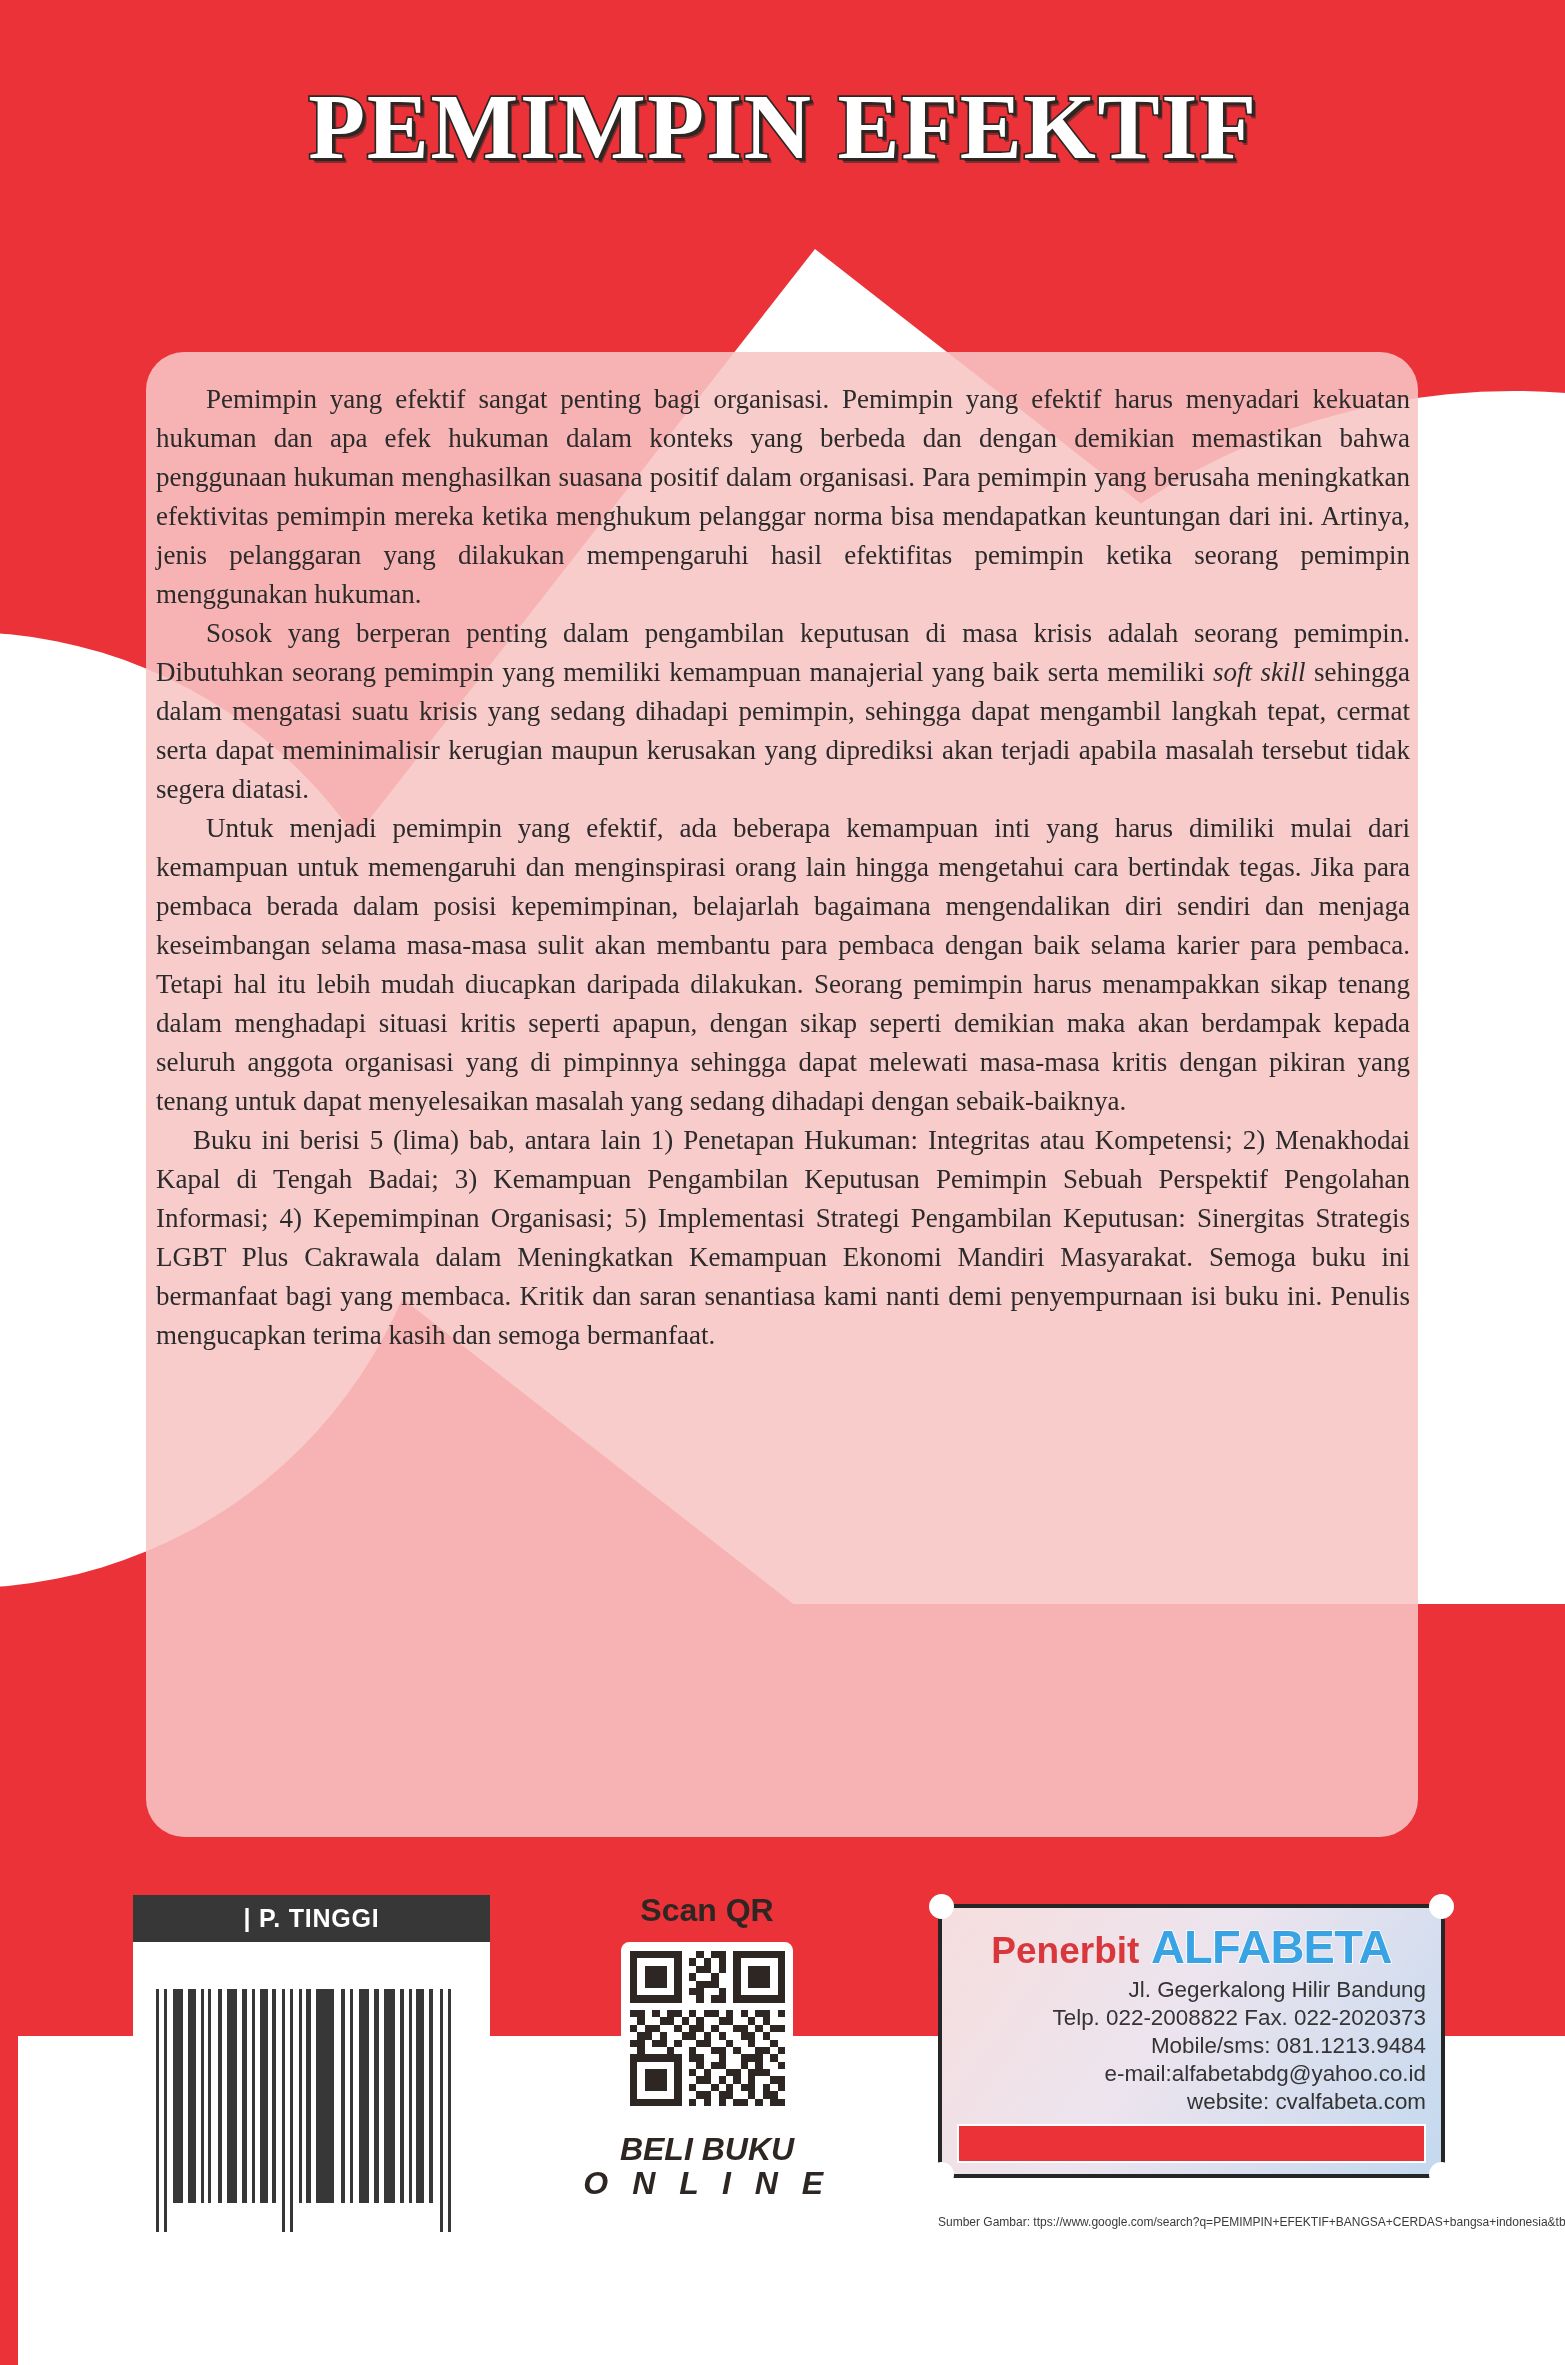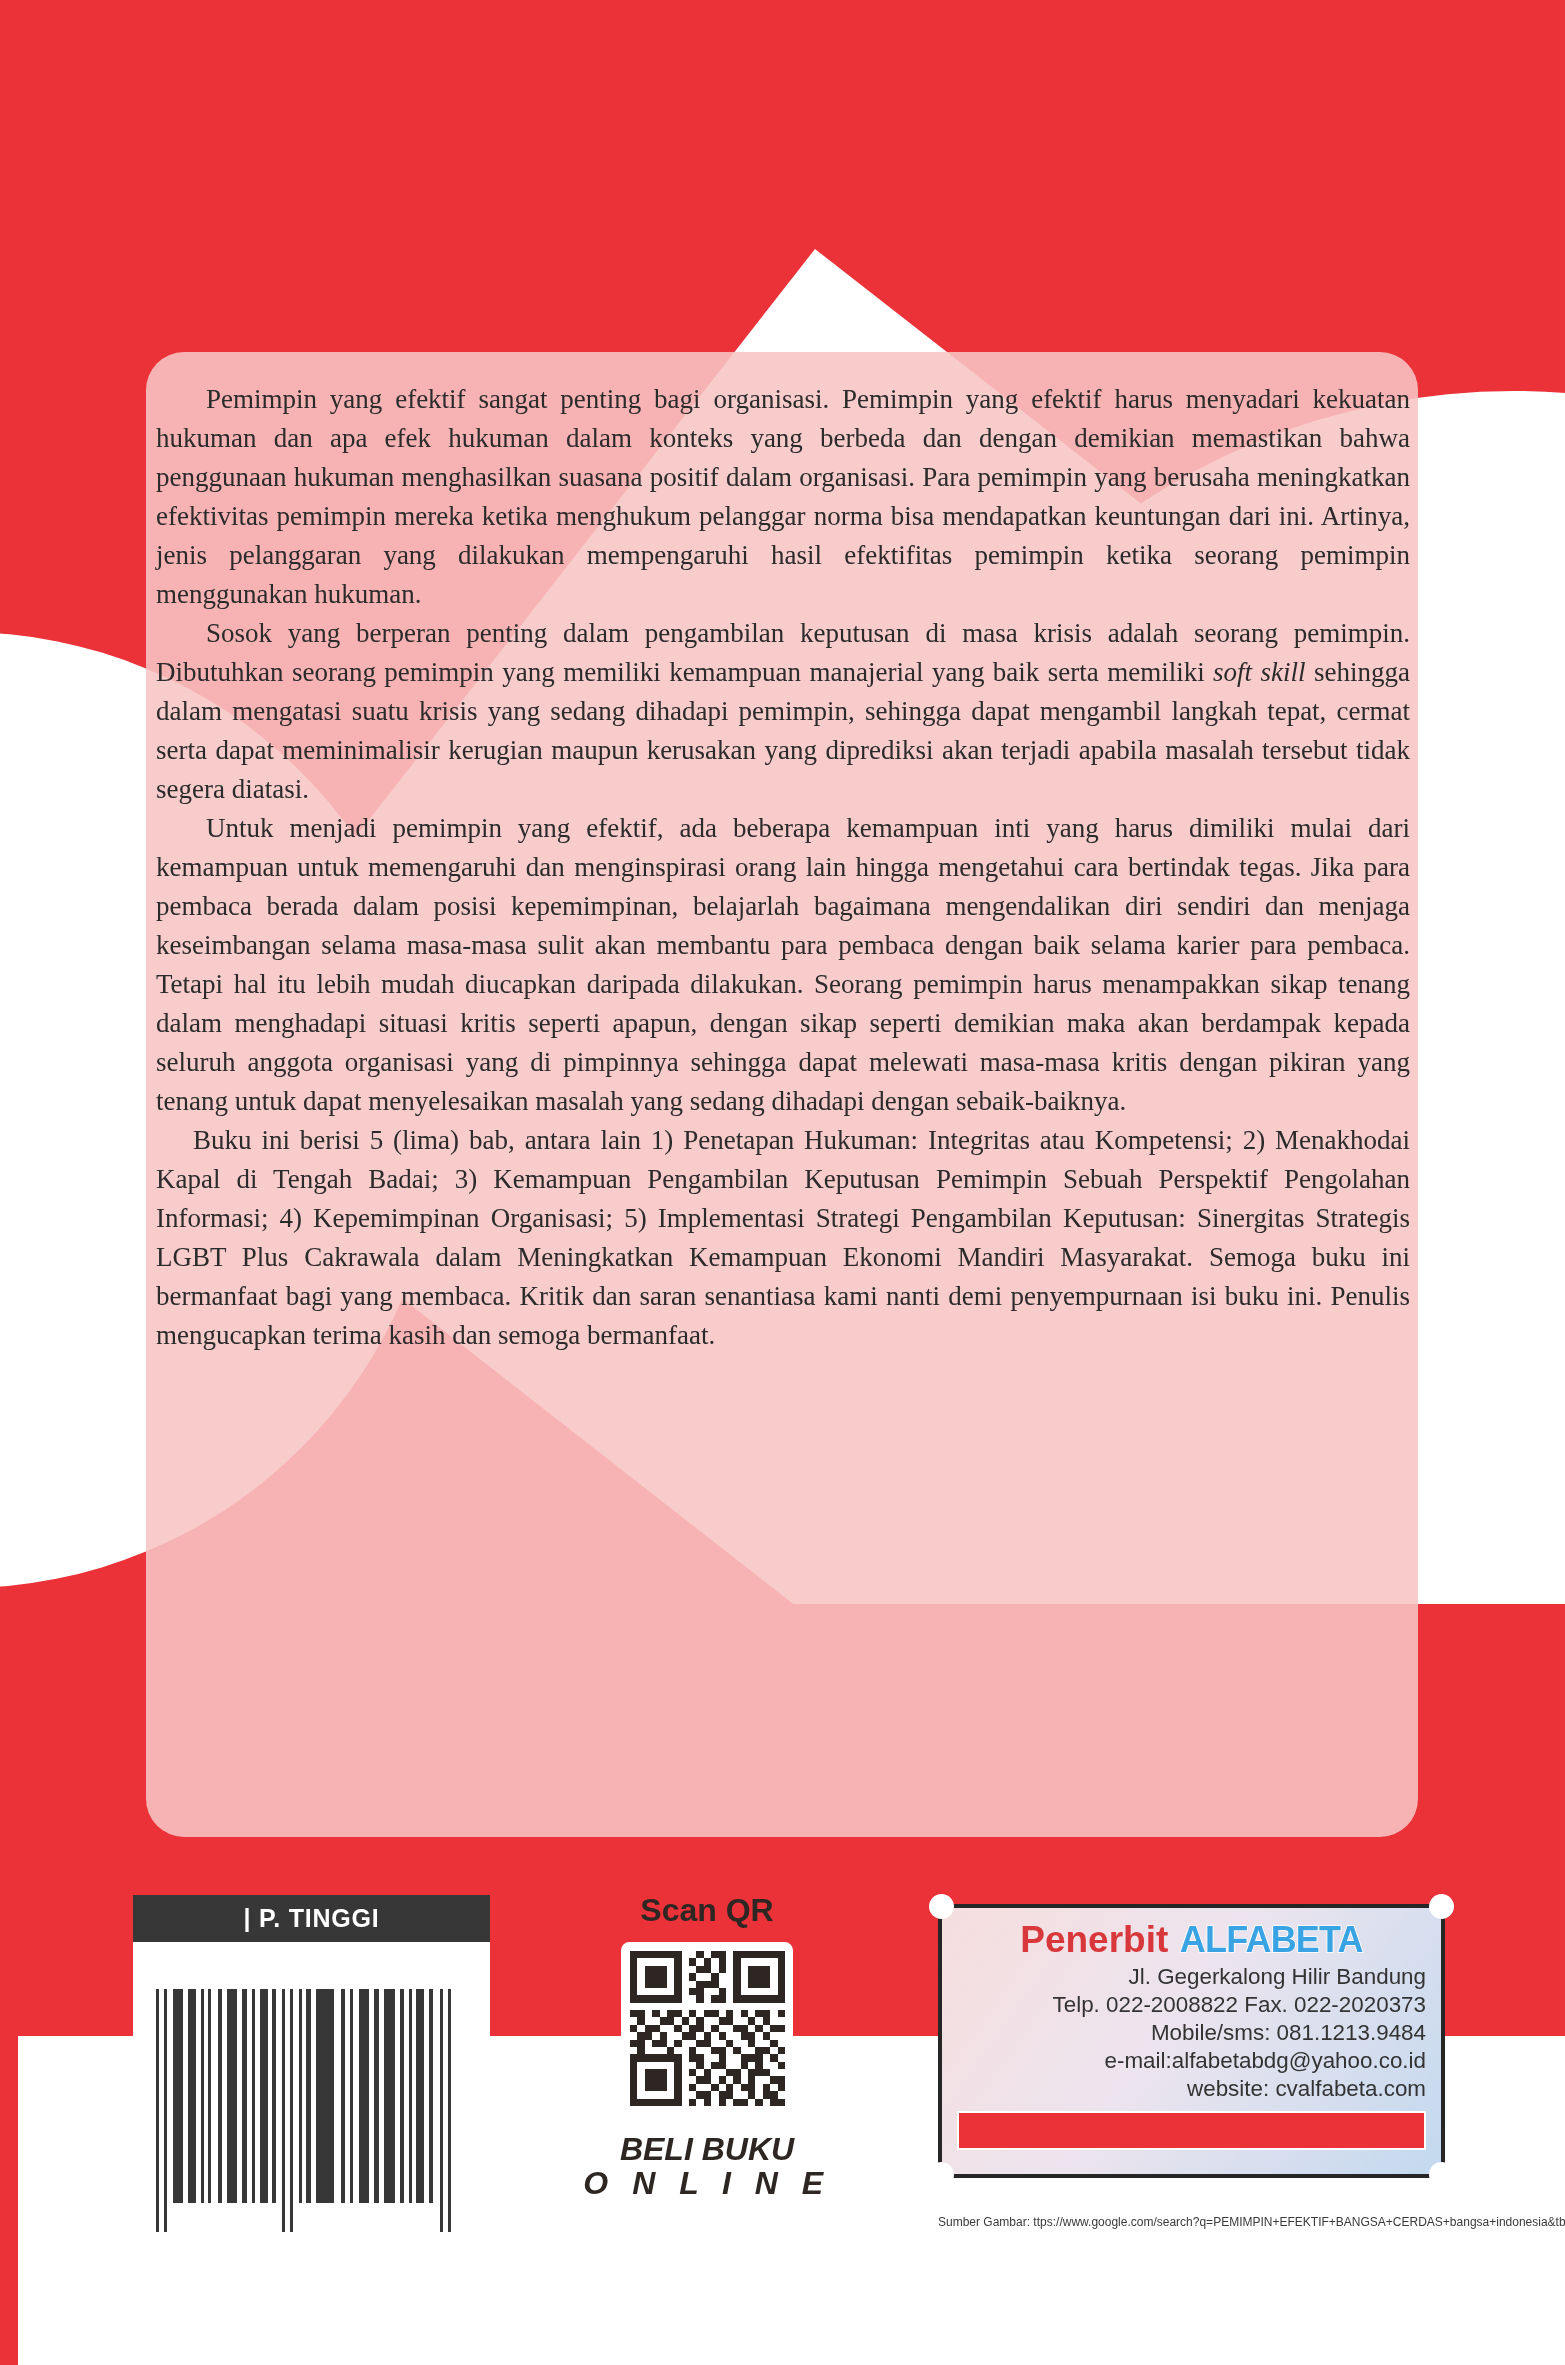--- a/index.html
+++ b/index.html
@@ -186,21 +186,21 @@
   .pub-card .n-br{right:-13.3px;bottom:-13.3px;}
 
   .pub-brand{
     display:flex;align-items:baseline;justify-content:center;gap:11.6px;
     margin-bottom:1.7px;
   }
   .pub-brand .w1{
     font-size:37px;font-weight:bold;color:#d8383c;
   }
   .pub-brand .w2{
-    font-size:36px;font-weight:bold;color:#3aa3e3;
+    font-size:47px;font-weight:bold;color:#3aa3e3;
     letter-spacing:-0.8px;
     -webkit-text-stroke:1.7px #ffffff;
     paint-order:stroke fill;
   }
   .pub-line{
     font-size:22.4px;color:#333333;line-height:28px;
     white-space:nowrap;
   }
   .pub-bar{
     margin-top:8.3px;height:35px;background:#ea3238;border:2.5px solid #ffffff;
@@ -219,20 +219,21 @@
 
   <div class="bg-red-top"></div>
   <div class="bg-white-circle-left"></div>
   <div class="bg-white-circle-right"></div>
   <div class="bg-swoosh"></div>
   <div class="bg-red-bottom-left"></div>
   <div class="bg-white-bottom"></div>
   <div class="bg-red-strip-left"></div>
 
   <div class="title-wrap">
+    <div class="title-line">PEMIMPIN EFEKTIF</div>
   </div>
 
   <div class="text-panel"></div>
 
   <div class="body-text">
     <p>Pemimpin yang efektif sangat penting bagi organisasi. Pemimpin yang efektif harus menyadari kekuatan hukuman dan apa efek hukuman dalam konteks yang berbeda dan dengan demikian memastikan bahwa penggunaan hukuman menghasilkan suasana positif dalam organisasi. Para pemimpin yang berusaha meningkatkan efektivitas pemimpin mereka ketika menghukum pelanggar norma bisa mendapatkan keuntungan dari ini. Artinya, jenis pelanggaran yang dilakukan mempengaruhi hasil efektifitas pemimpin ketika seorang pemimpin menggunakan hukuman.</p>
     <p><span>Sosok yang berperan penting dalam pengambilan keputusan di masa krisis adalah seorang pemimpin. Dibutuhkan seorang pemimpin yang memiliki kemampuan manajerial yang baik serta memiliki </span><i>soft skill</i><span> sehingga dalam mengatasi suatu krisis yang sedang dihadapi pemimpin, sehingga dapat mengambil langkah tepat, cermat serta dapat meminimalisir kerugian maupun kerusakan yang diprediksi akan terjadi apabila masalah tersebut tidak segera diatasi.</span></p>
     <p>Untuk menjadi pemimpin yang efektif, ada beberapa kemampuan inti yang harus dimiliki mulai dari kemampuan untuk memengaruhi dan menginspirasi orang lain hingga mengetahui cara bertindak tegas. Jika para pembaca berada dalam posisi kepemimpinan, belajarlah bagaimana mengendalikan diri sendiri dan menjaga keseimbangan selama masa-masa sulit akan membantu para pembaca dengan baik selama karier para pembaca. Tetapi hal itu lebih mudah diucapkan daripada dilakukan. Seorang pemimpin harus menampakkan sikap tenang dalam menghadapi situasi kritis seperti apapun, dengan sikap seperti demikian maka akan berdampak kepada seluruh anggota organisasi yang di pimpinnya sehingga dapat melewati masa-masa kritis dengan pikiran yang tenang untuk dapat menyelesaikan masalah yang sedang dihadapi dengan sebaik-baiknya.</p>
     <p class="last">Buku ini berisi 5 (lima) bab, antara lain 1) Penetapan Hukuman: Integritas atau Kompetensi; 2) Menakhodai Kapal di Tengah Badai; 3) Kemampuan Pengambilan Keputusan Pemimpin Sebuah Perspektif Pengolahan Informasi; 4) Kepemimpinan Organisasi; 5) Implementasi Strategi Pengambilan Keputusan: Sinergitas Strategis LGBT Plus Cakrawala dalam Meningkatkan Kemampuan Ekonomi Mandiri Masyarakat. Semoga buku ini bermanfaat bagi yang membaca. Kritik dan saran senantiasa kami nanti demi penyempurnaan isi buku ini. Penulis mengucapkan terima kasih dan semoga bermanfaat.</p>
   </div>

